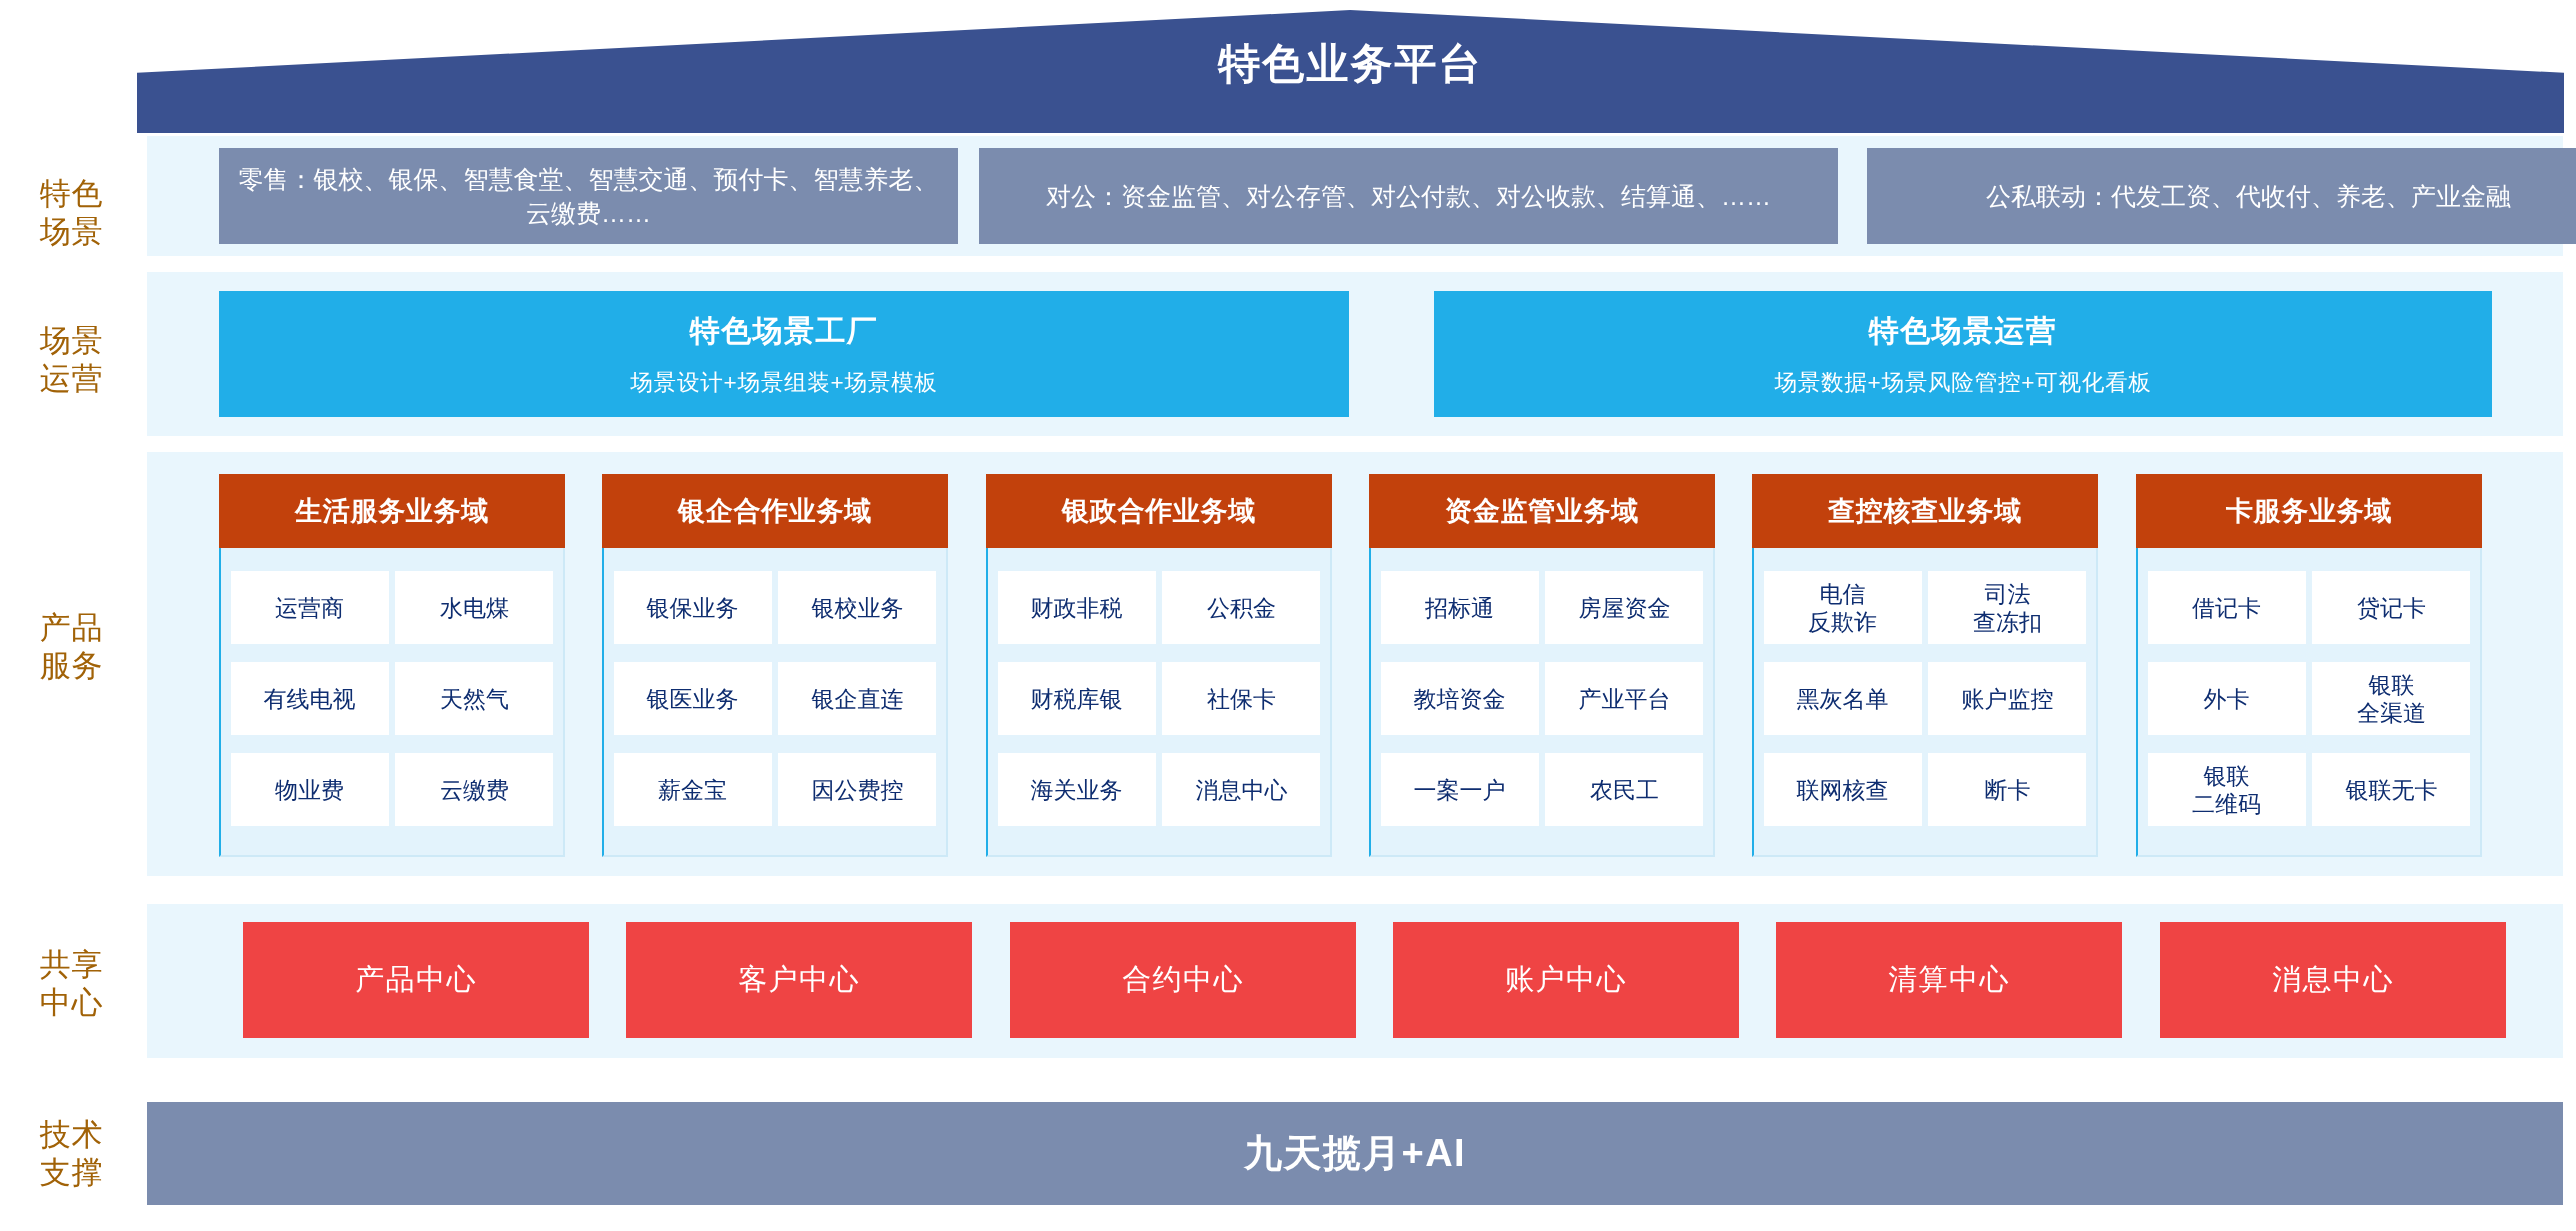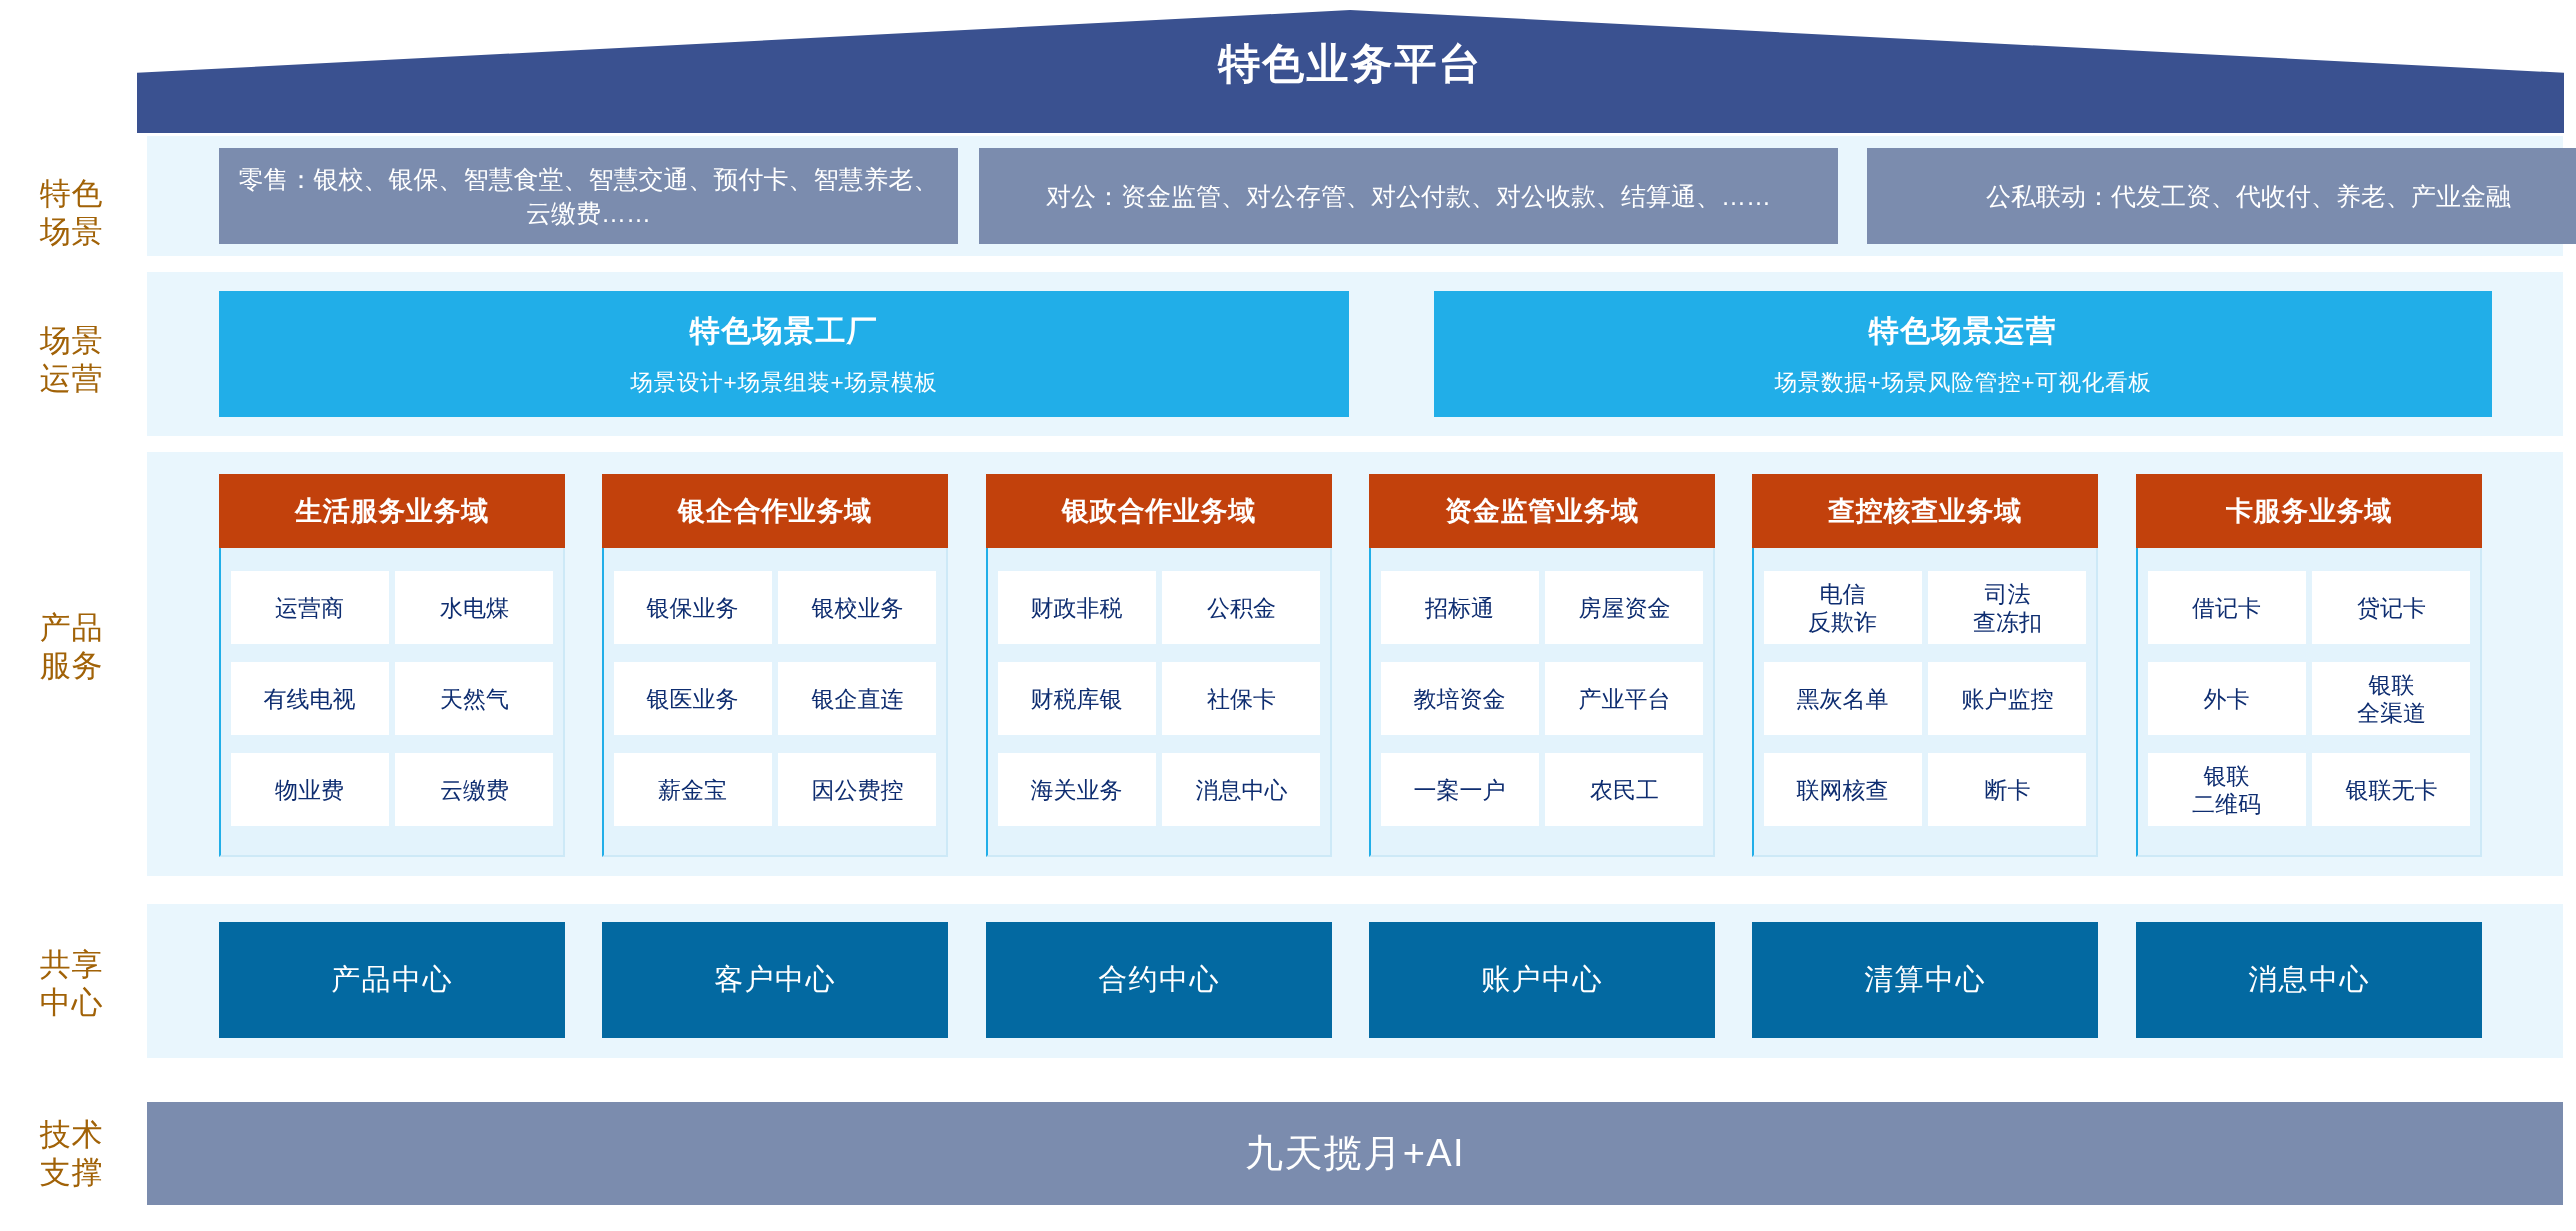--- a/index.html
+++ b/index.html
@@ -140,41 +140,42 @@
     white-space: pre-line;
   }
 
   
   #panel-centers { left: 147px; top: 904px; width: 2416px; height: 154px; }
   .center-box {
     position: absolute;
     top: 18px;
     height: 116px;
     width: 346px;
-    background: #0369a1;
+    background: #ef4444;
     color: #ffffff;
     font-size: 29px;
     letter-spacing: 1.4px;
     display: flex;
     align-items: center;
     justify-content: center;
+    margin-left: 24px;
   }
 
   
   #tech-bar {
     position: absolute;
     left: 147px; top: 1102px;
     width: 2416px; height: 103px;
     background: #7B8CAE;
     color: #ffffff;
     display: flex;
     align-items: center;
     justify-content: center;
     font-size: 38px;
-    font-weight: normal;
+    font-weight: bold;
     letter-spacing: 1.4px;
   }
 </style>
 </head>
 <body>
 
 <div id="root">
 
   <div class="roof-wrap">
     <svg class="roof-svg" viewBox="0 0 3545 180" preserveAspectRatio="none">

